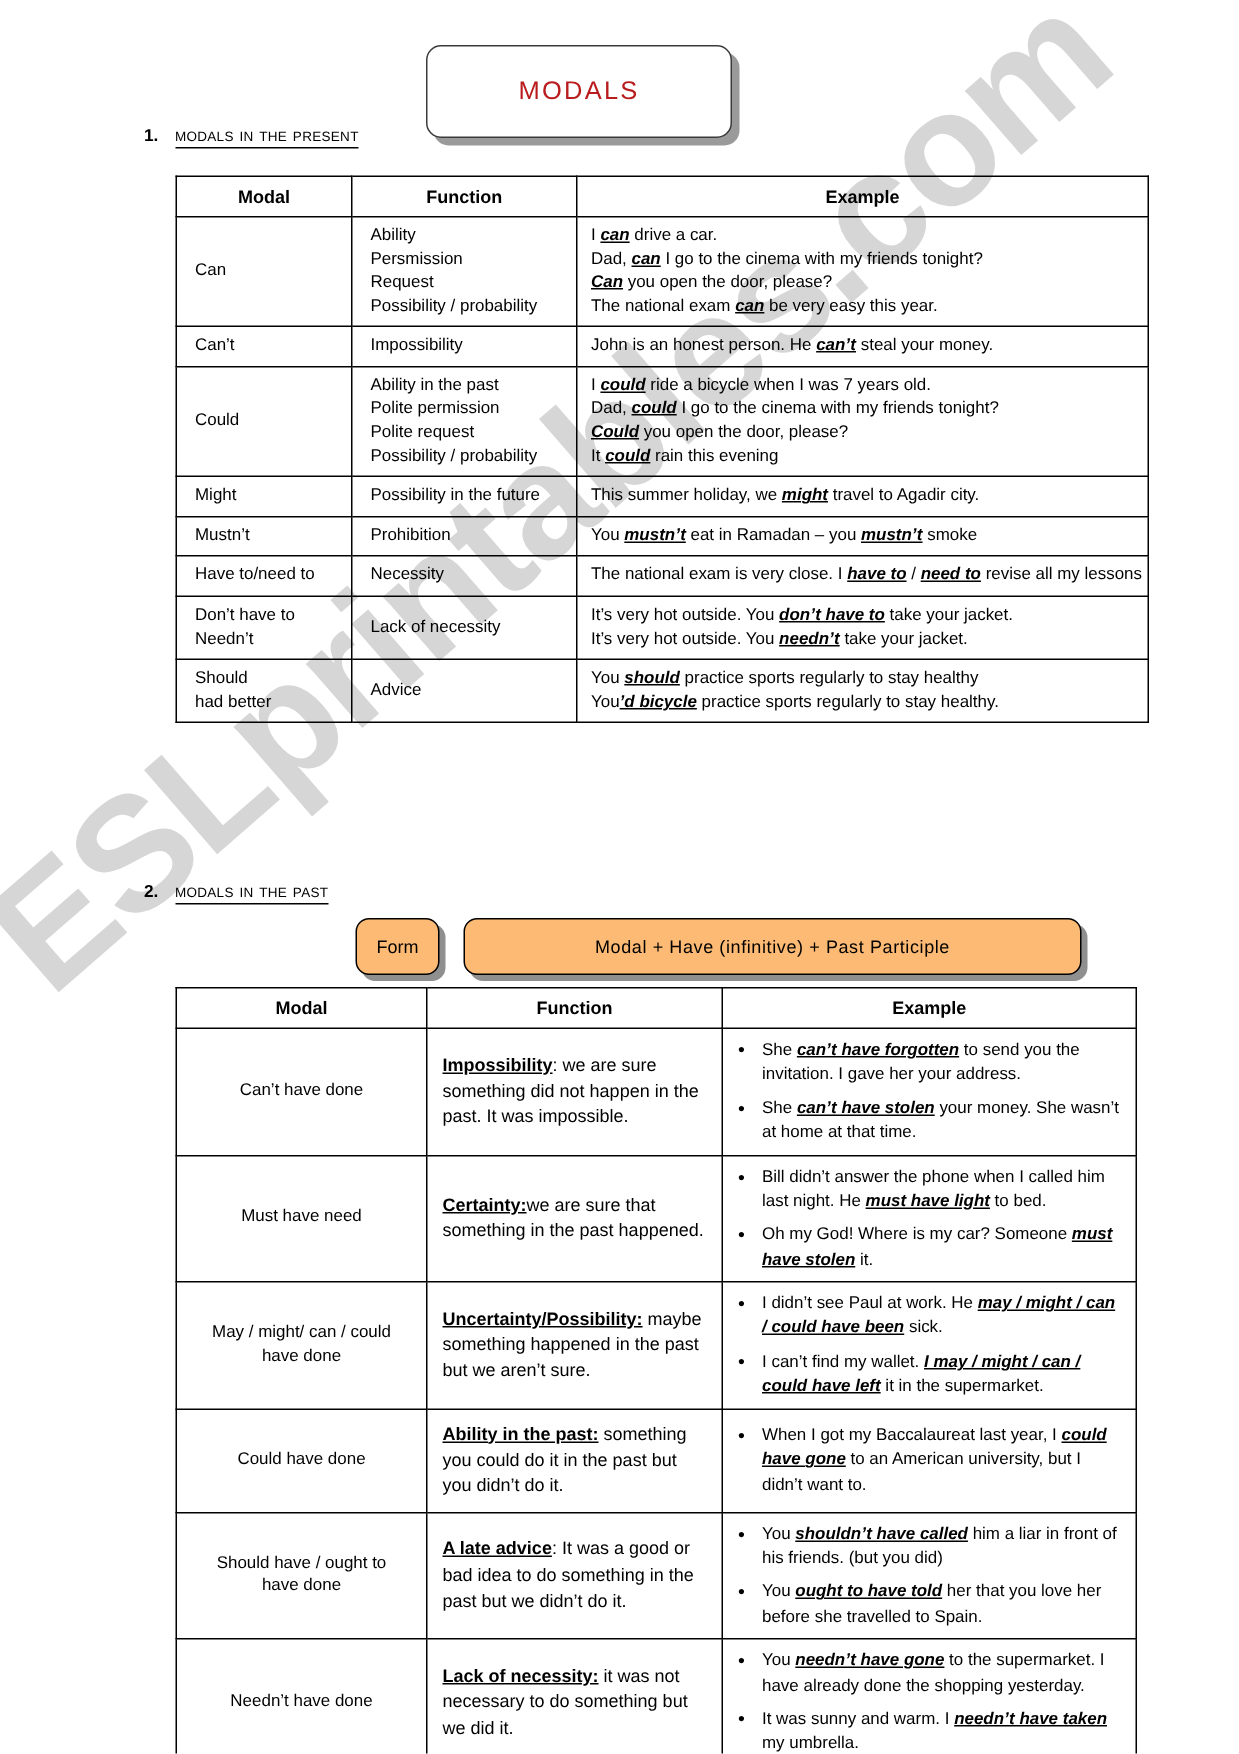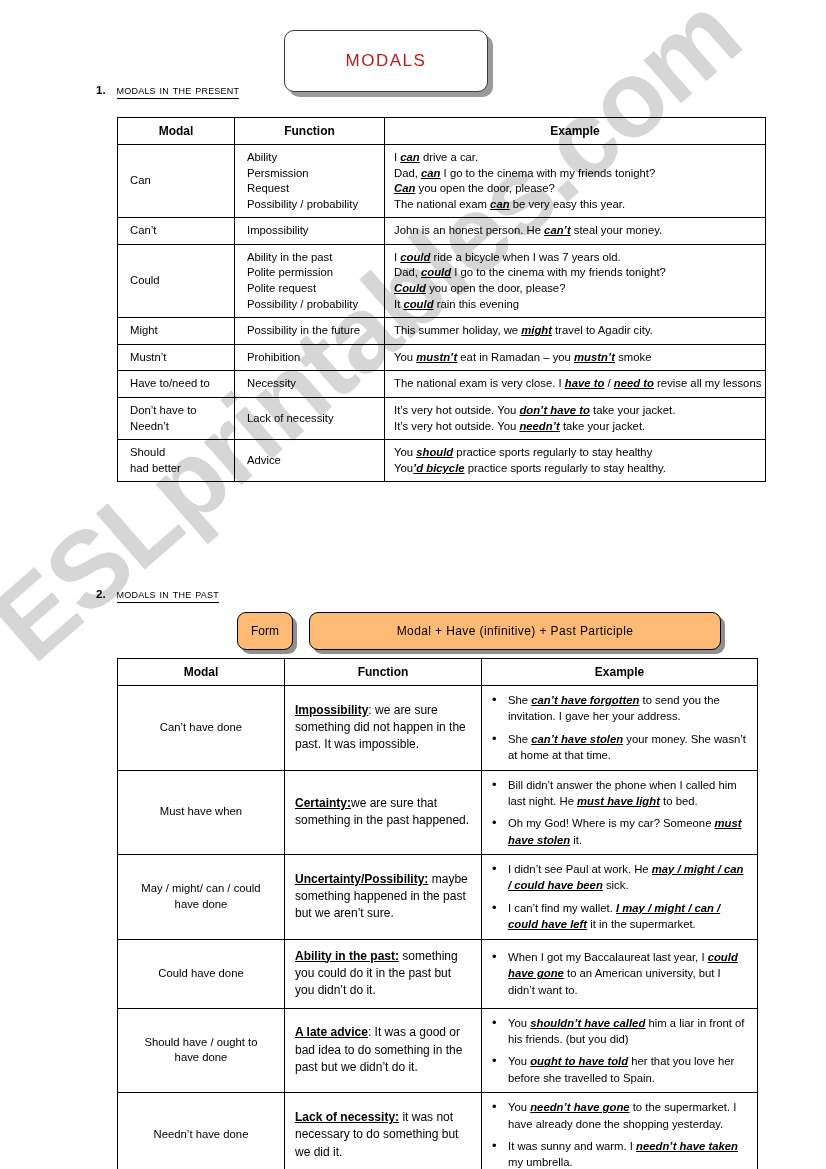--- a/index.html
+++ b/index.html
@@ -393,21 +393,21 @@
           <td class="c-modal">Can’t have done</td>
           <td class="c-func"><span class="lead">Impossibility</span>: we are sure something did not happen in the past. It was impossible.</td>
           <td class="c-ex">
             <ul class="ex-list">
               <li>She <span class="m">can’t have forgotten</span> to send you the invitation. I gave her your address.</li>
               <li>She <span class="m">can’t have stolen</span> your money. She wasn’t at home at that time.</li>
             </ul>
           </td>
         </tr>
         <tr>
-          <td class="c-modal">Must have when</td>
+          <td class="c-modal">Must have need</td>
           <td class="c-func"><span class="lead">Certainty:</span>we are sure that something in the past happened.</td>
           <td class="c-ex">
             <ul class="ex-list">
               <li>Bill didn’t answer the phone when I called him last night. He <span class="m">must have light</span> to bed.</li>
               <li>Oh my God! Where is my car? Someone <span class="m">must have stolen</span> it.</li>
             </ul>
           </td>
         </tr>
         <tr>
           <td class="c-modal">

